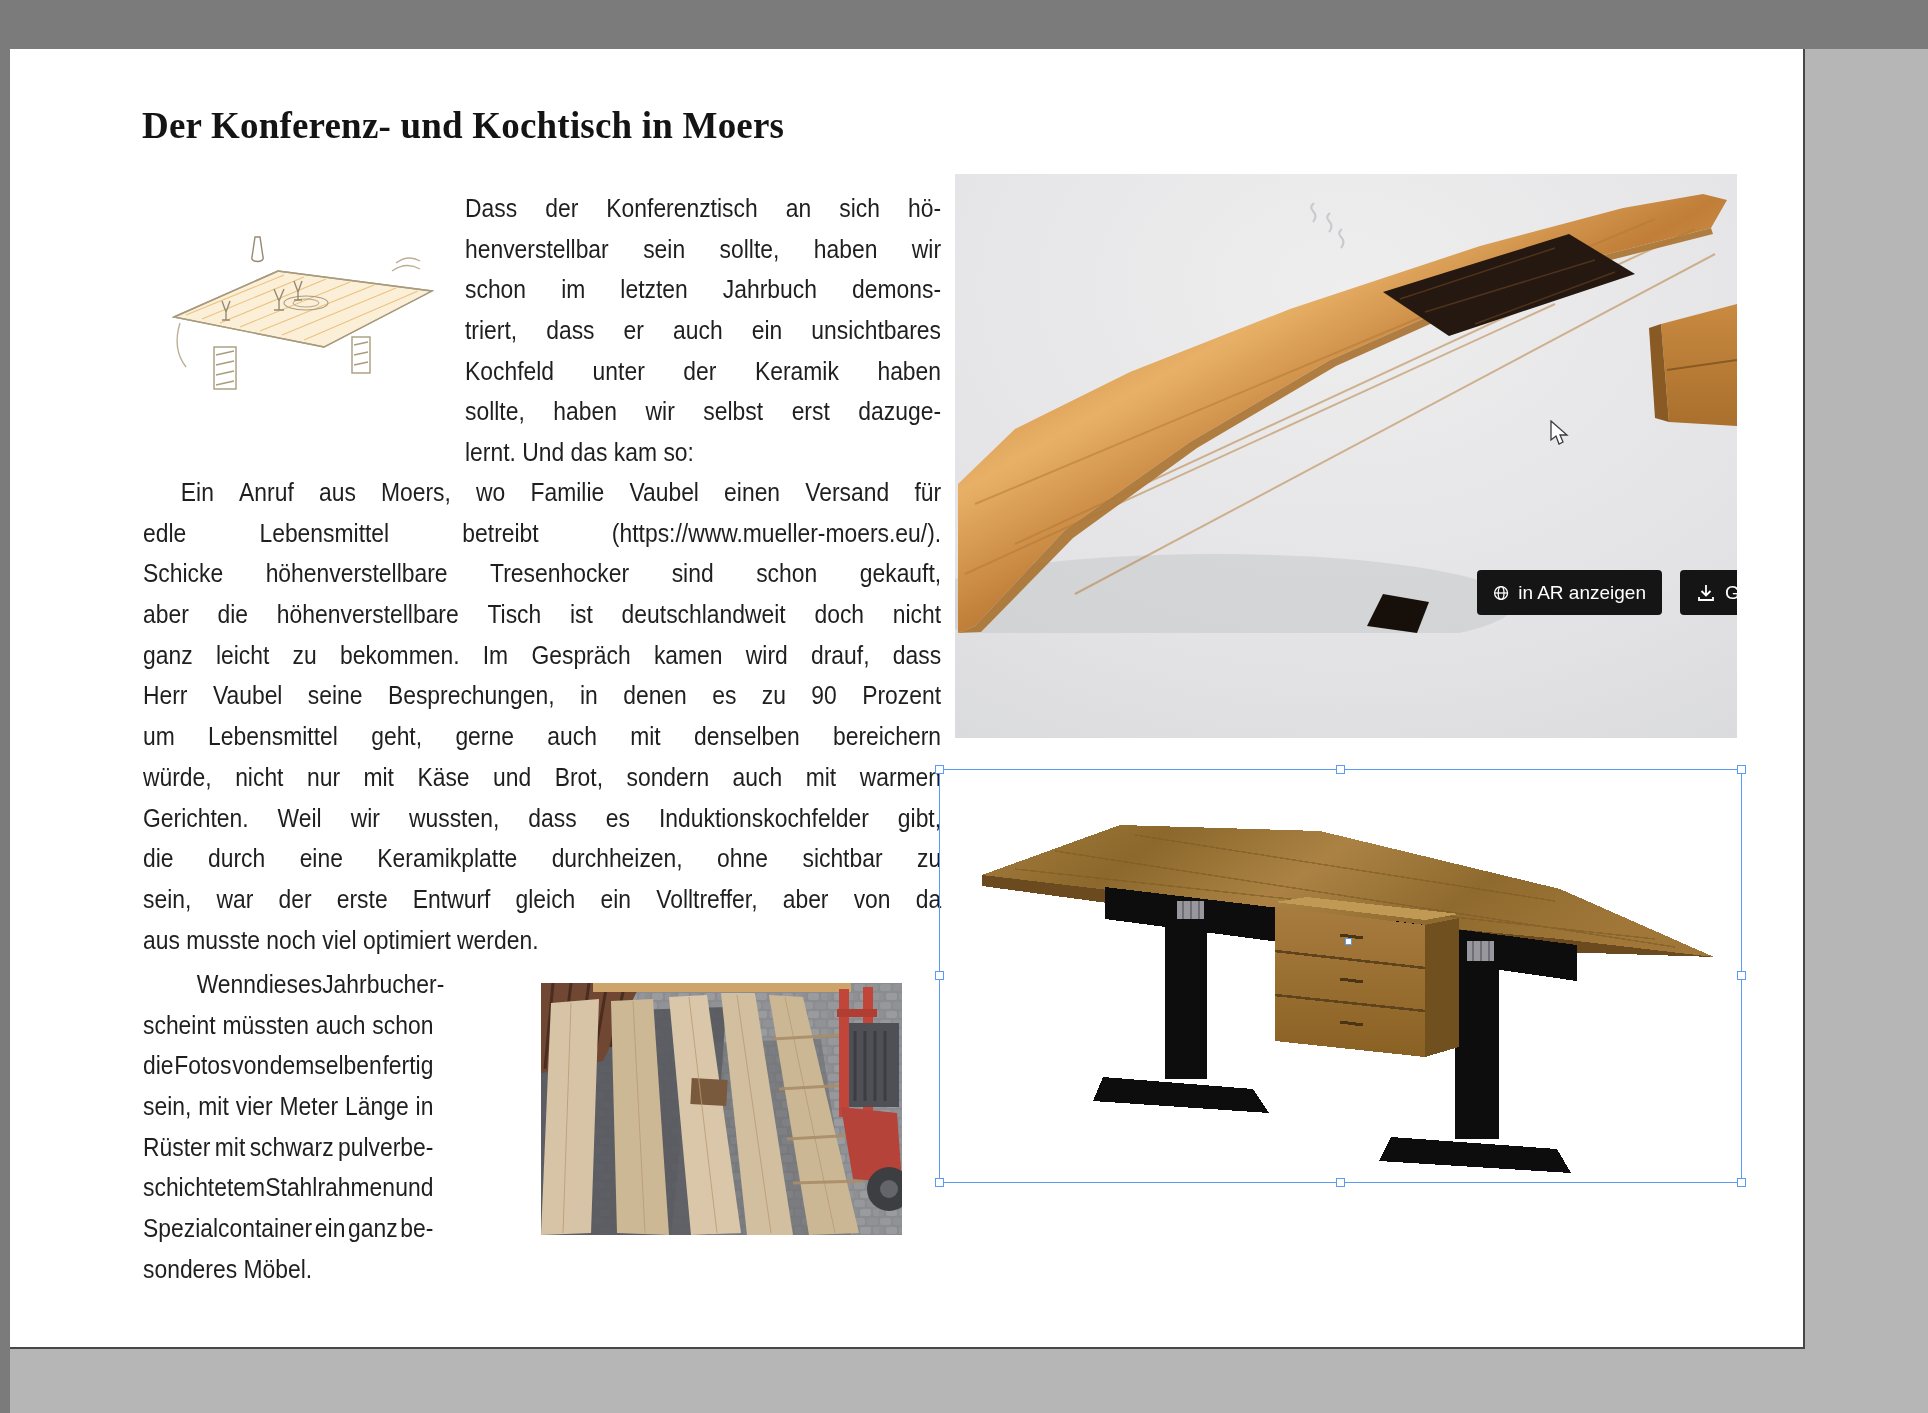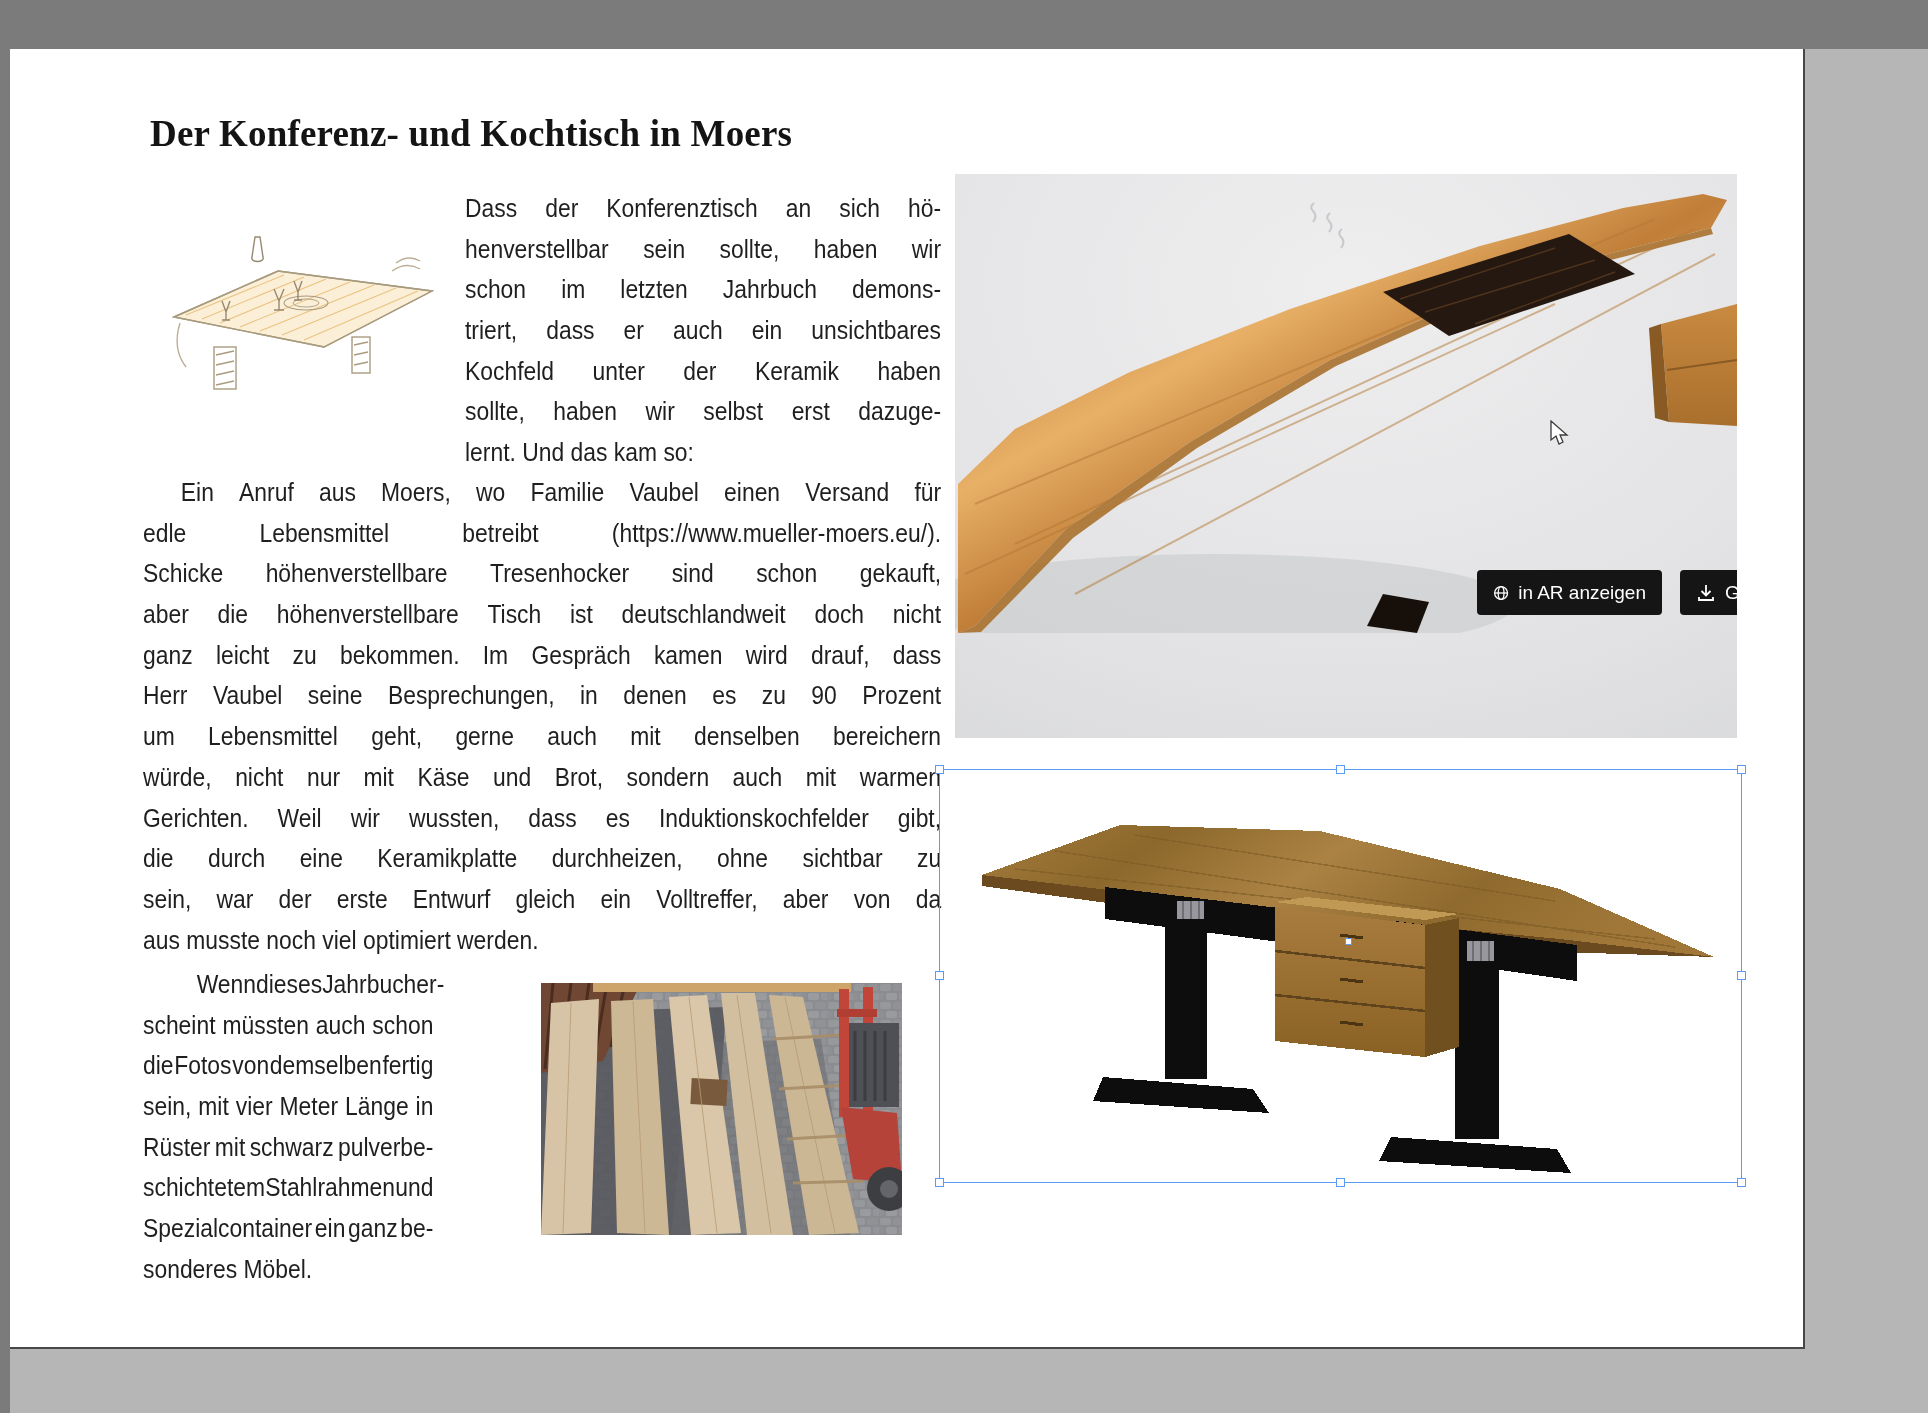--- a/index.html
+++ b/index.html
@@ -2,21 +2,21 @@
 <html><head>
 <meta charset="utf-8">
 <style>
   html,body{margin:0;padding:0;width:1928px;height:1413px;overflow:hidden;
     background:#b6b6b6;font-family:"Liberation Sans","DejaVu Sans",sans-serif;}
   .chrome-top{position:absolute;left:0;top:0;width:1928px;height:49px;background:#7b7b7b;}
   .chrome-left{position:absolute;left:0;top:0;width:10px;height:1413px;background:#7b7b7b;}
   .page{position:absolute;left:10px;top:49px;width:1793px;height:1298px;background:#ffffff;
     border-right:2px solid #474747;border-bottom:2px solid #474747;}
   .page *{box-sizing:border-box;}
-  .title{position:absolute;left:132px;top:55px;margin:8px;
+  .title{position:absolute;left:132px;top:55px;margin:0;
     font-family:"Liberation Serif","DejaVu Serif",serif;
     font-size:37px;font-weight:bold;color:#141414;letter-spacing:.2px;white-space:nowrap;}
   
   .para{position:absolute;color:#1f1f1f;font-size:26px;transform:scaleX(.88);transform-origin:0 0;}
   .jline{line-height:40.7px;height:40.7px;display:flex;justify-content:space-between;overflow:visible;white-space:pre;}
   .jline.ragged{display:block;}
   #para1{left:455px;top:139px;width:541px;}
   #para2{left:133px;top:423px;width:907px;}
   #para3{left:133px;top:915px;width:330px;}
   #para2 .jline.indent{padding-left:43px;}

